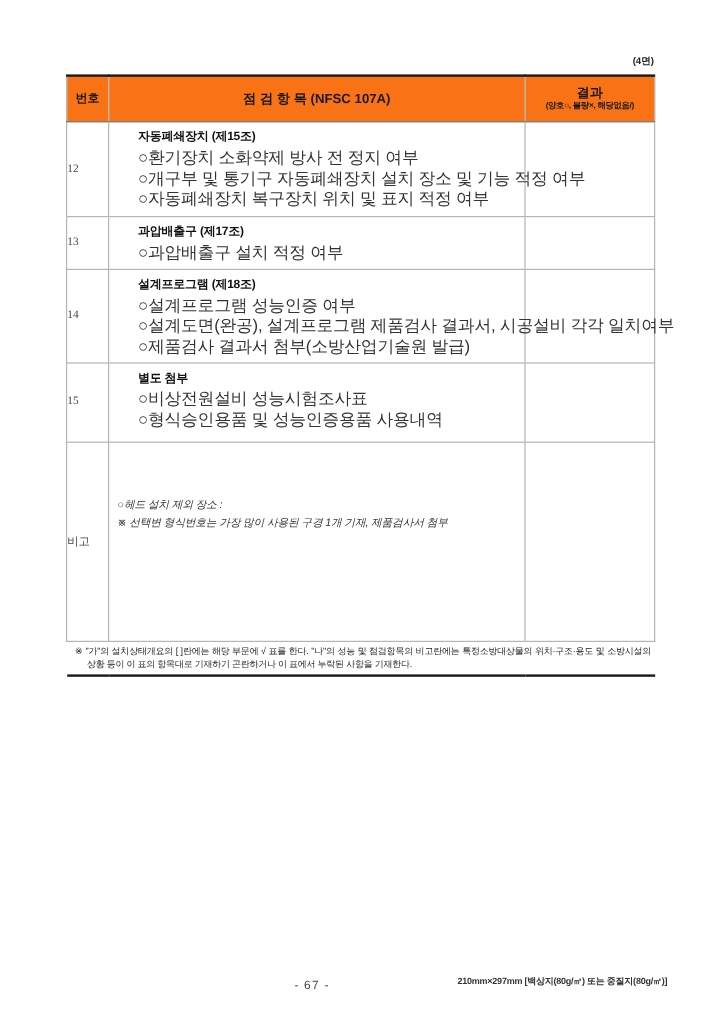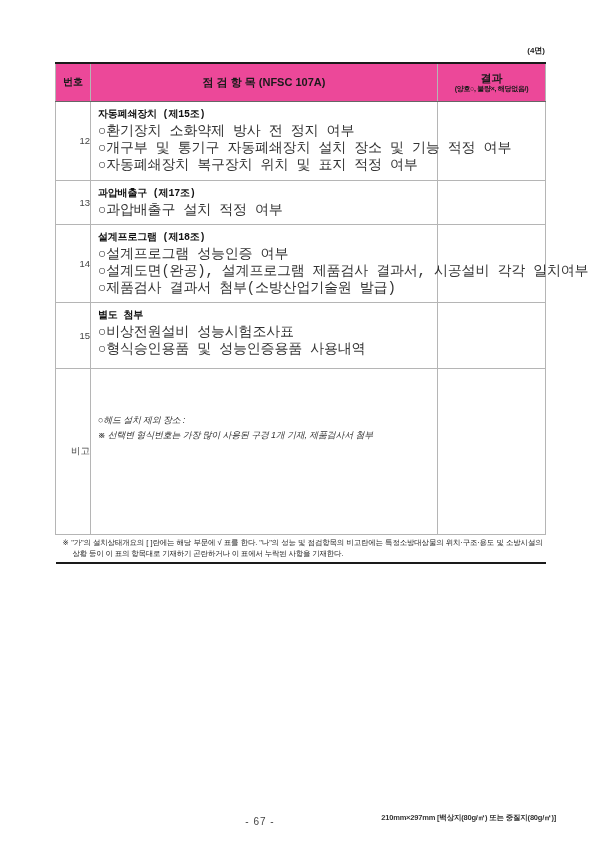--- a/index.html
+++ b/index.html
@@ -28,21 +28,21 @@
     border-collapse: collapse;
     table-layout: fixed;
     border-top: 2px solid #1a1a1a;
   }
   col.w-no   { width: 35px; }
   col.w-item { width: 347px; }
   col.w-res  { width: 108px; }
 
   tr.hdr { height: 38px; }
   tr.hdr th {
-    background: #ec4899;
+    background: #f97316;
     border-bottom: 1.5px solid #666;
     border-left: 1px solid #b5b5b5;
     border-right: 1px solid #b5b5b5;
     font-weight: bold;
     color: #1a1a1a;
     padding: 0;
     vertical-align: middle;
     text-align: center;
   }
   th.h-no { font-size: 10px; }
@@ -64,25 +64,26 @@
   }
   tr.r12 { height: 79px; }
   tr.r13 { height: 44px; }
   tr.r14 { height: 78px; }
   tr.r15 { height: 66px; }
   tr.remarks { height: 166px; }
   tr.footnote-row { height: 24px; }
 
   td.c-no {
     vertical-align: middle;
-    text-align: right;
+    text-align: left;
     font-size: 9.5px;
     color: #444;
-  }
-  td.c-item { padding: 4px 6px 0 7px; font-family: Liberation Mono, monospace; }
+    font-family: Liberation Serif, serif;
+  }
+  td.c-item { padding: 4px 6px 0 24px; }
   .sec-title {
     font-size: 10px;
     font-weight: bold;
     color: #111;
     line-height: 17px;
     white-space: nowrap;
     letter-spacing: -0.2px;
   }
   .check-item {
     font-size: 14px;

